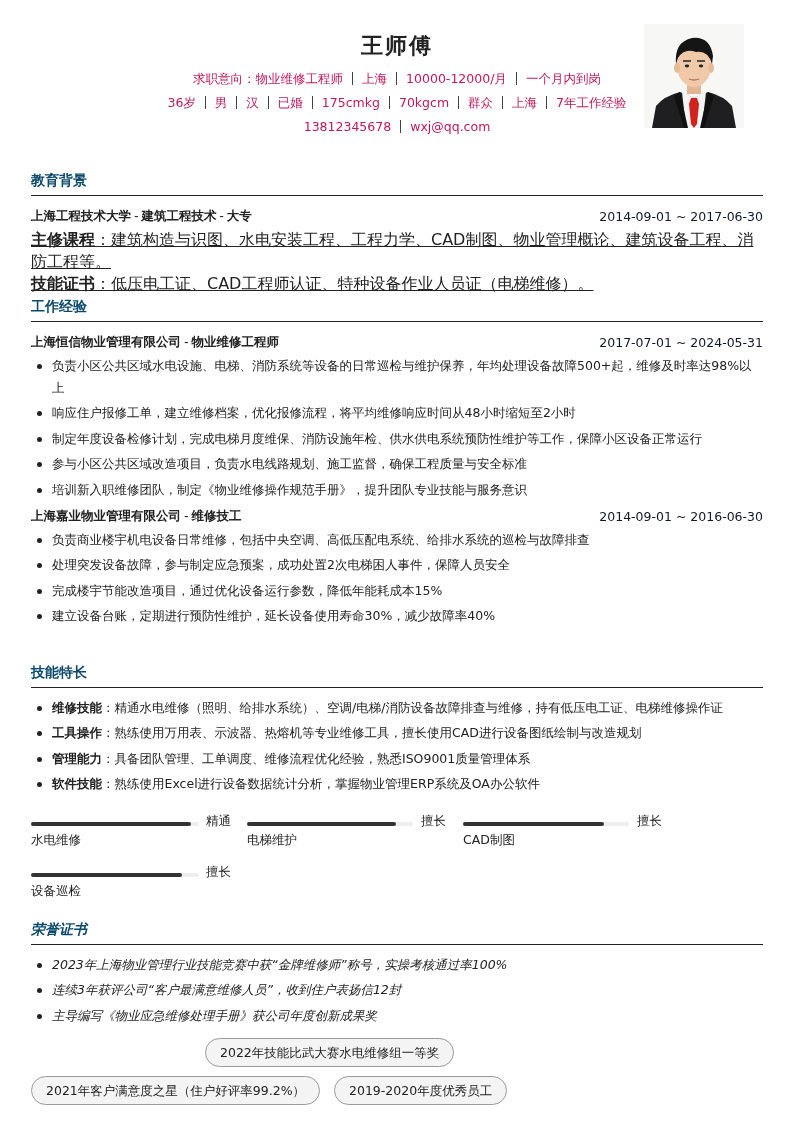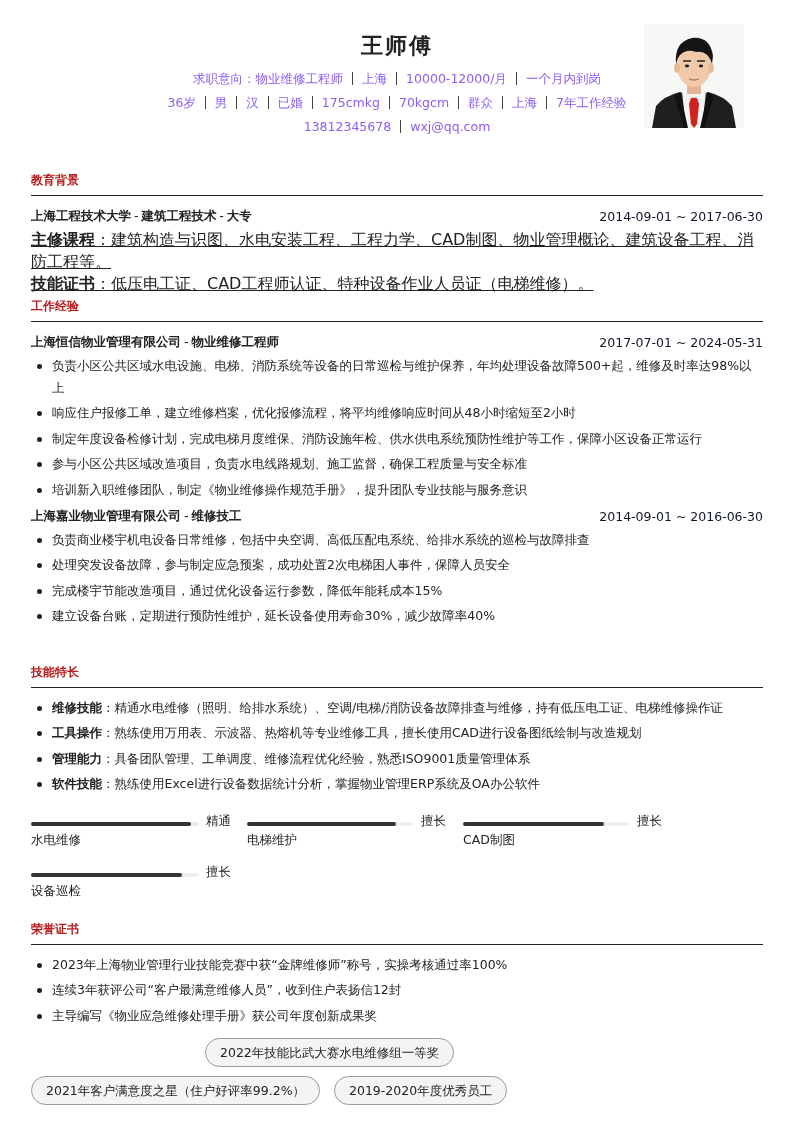--- a/index.html
+++ b/index.html
@@ -14,35 +14,35 @@
   .page { position: relative; width: 794px; height: 1123px; padding: 0 20px; }
 
   
   .header { position: relative; height: 160px; }
   .name {
     position: absolute; left: 0; right: 0; top: 31px;
     text-align: center; font-size: 22px; font-weight: bold; letter-spacing: 2px; color: #222;
   }
   .info-line {
     position: absolute; left: 0; right: 0; text-align: center;
-    font-size: 12.5px; color: #8b5cf6; white-space: nowrap;
+    font-size: 12.5px; color: #be185d; white-space: nowrap;
   }
   .info-line .sep { display: inline-block; width: 1px; height: 13px; background: #444; margin: 0 9px; vertical-align: -2px; }
   .line1 { top: 71px; }
   .line2 { top: 95px; }
   .line3 { top: 119px; }
   .avatar {
     position: absolute; right: 30px; top: 24px; width: 100px; height: 104px;
     background: #f7f7f5; overflow: hidden; border-radius: 2px;
   }
 
   
   .section { position: absolute; left: 31px; right: 31px; }
   .section-title {
-    font-size: 12px; font-weight: bold; color: #b91c1c;
+    font-size: 14px; font-weight: bold; color: #0c4a6e;
     padding-bottom: 6px; border-bottom: 1.3px solid #222; height: 24px; line-height: 16px;
   }
   .entry-head { display: flex; justify-content: space-between; font-size: 12.5px; height: 25px; line-height: 25px; }
   .entry-head .title { font-weight: bold; font-family: Liberation Serif, serif; }
   .entry-head .date { color: #0f172a; }
   .kv { line-height: 22px; font-size: 16px; text-decoration: underline; }
   .kv b { font-weight: bold; }
   ul.bullets { list-style: none; }
   ul.bullets li {
     position: relative; padding-left: 21px; line-height: 22px; font-size: 12.5px; margin-bottom: 3.4px;
@@ -190,21 +190,21 @@
     <span class="sname">CAD制图</span>
   </div>
   <div class="skill" style="left:31px; top:867px;">
     <div class="track" style="width:168px;">
         <div class="fill" style="width: 90%;"></div>
       </div>
     <span class="level" style="left:175px;">擅长</span>
     <span class="sname">设备巡检</span>
   </div>
 
-  <div class="section" style="top:921px;">
+  <div class="section" style="top:921px;font-style:italic;">
     <div class="section-title">荣誉证书</div>
     <ul class="bullets" style="margin-top:9px;">
       <li>2023年上海物业管理行业技能竞赛中获“金牌维修师”称号，实操考核通过率100%</li>
       <li>连续3年获评公司“客户最满意维修人员”，收到住户表扬信12封</li>
       <li>主导编写《物业应急维修处理手册》获公司年度创新成果奖</li>
     </ul>
   </div>
 
   <div class="tag" style="left:205px; top:1038px;">2022年技能比武大赛水电维修组一等奖</div>
   <div class="tag" style="left:31px; top:1076px;">2021年客户满意度之星（住户好评率99.2%）</div>

